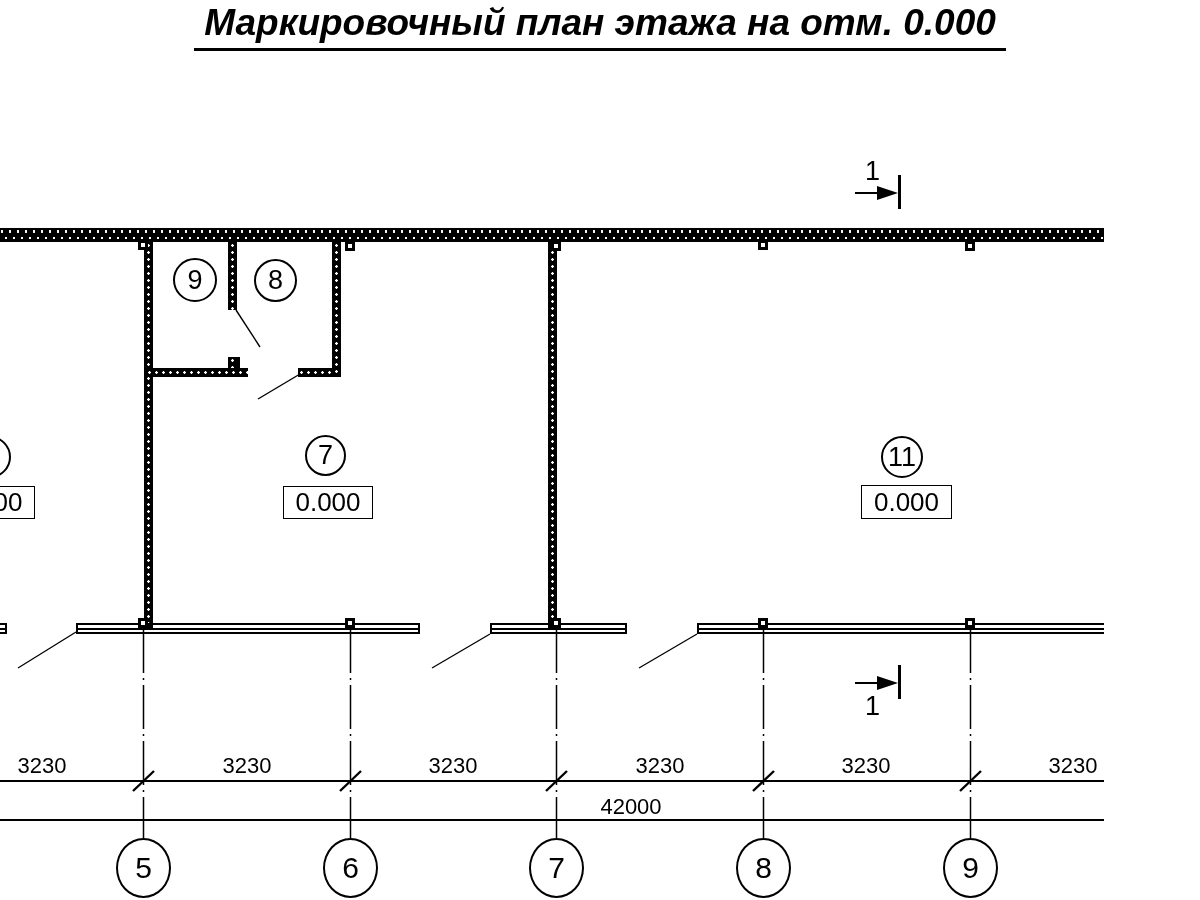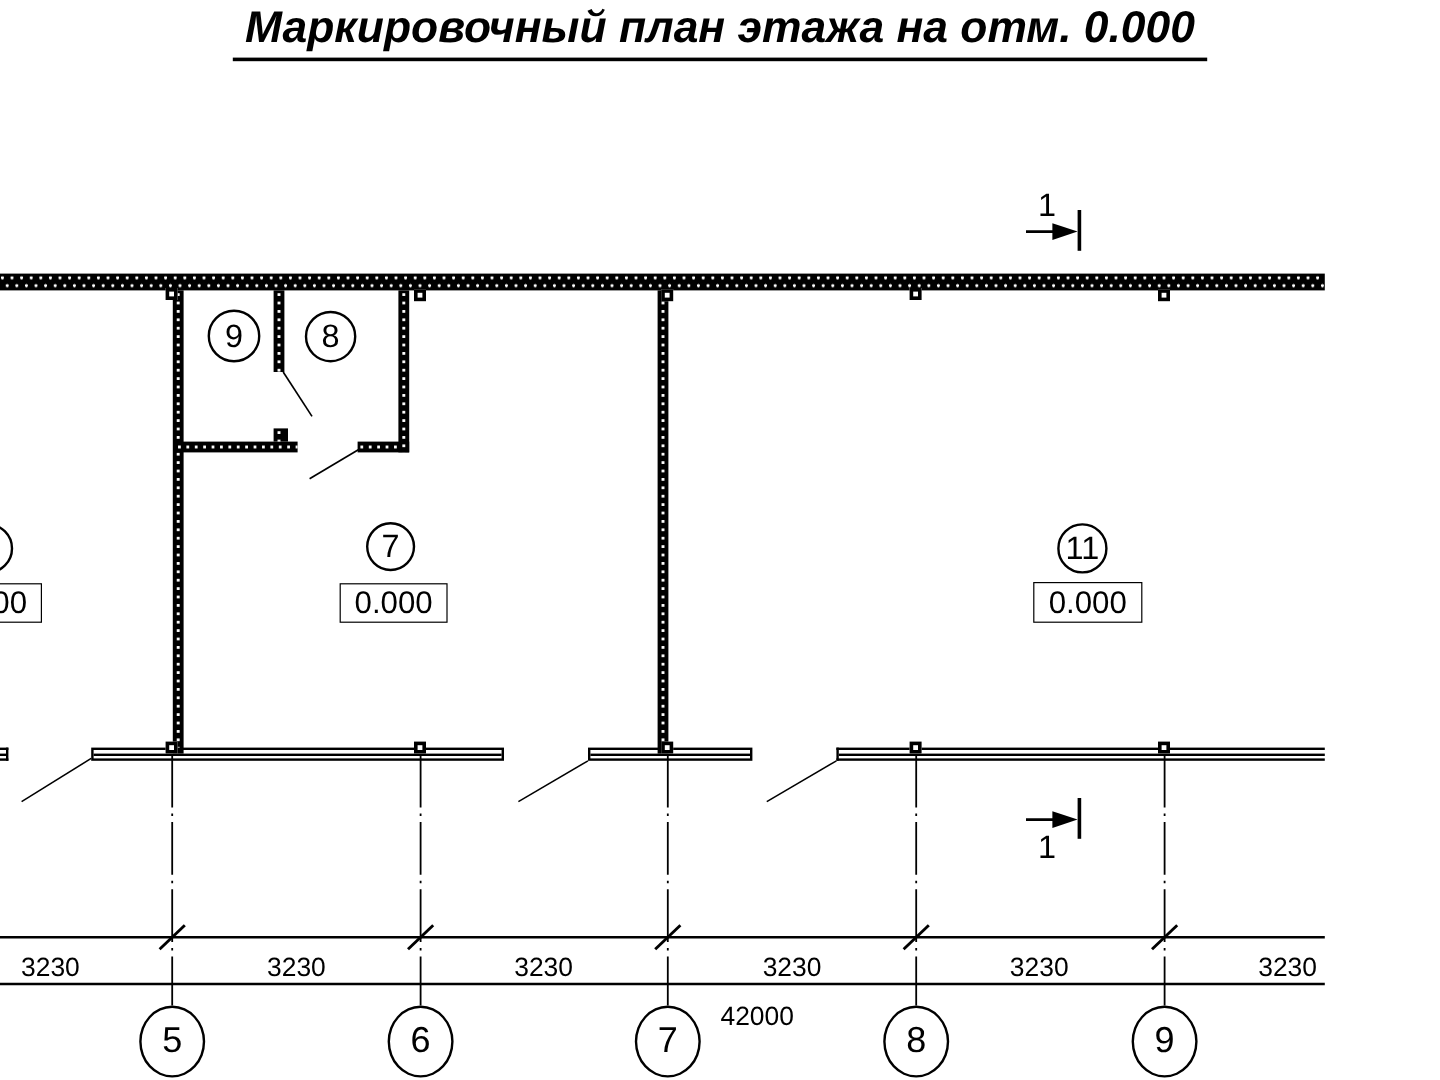--- a/index.html
+++ b/index.html
@@ -36,21 +36,21 @@
 
   
   .room-circ{position:absolute;box-sizing:border-box;border:2.5px solid #000;border-radius:50%;
       display:flex;align-items:center;justify-content:center;font-size:27px;background:#fff;}
 
   
   .elev{position:absolute;box-sizing:border-box;border:1.5px solid #000;background:#fff;
       display:flex;align-items:center;justify-content:center;font-size:26px;}
 
   
-  .dim-label{position:absolute;transform:translateX(-50%);font-size:22px;white-space:nowrap;margin-top:40px;}
+  .dim-label{position:absolute;transform:translateX(-50%);font-size:22px;white-space:nowrap;}
 
   
   .axis-circ{position:absolute;width:55px;height:60px;box-sizing:border-box;
       border:2.5px solid #000;border-radius:50%;display:flex;align-items:center;
       justify-content:center;font-size:30px;background:#fff;}
 
   
   .sect-label{position:absolute;font-size:27px;}
 
   svg{position:absolute;left:0;top:0;}

